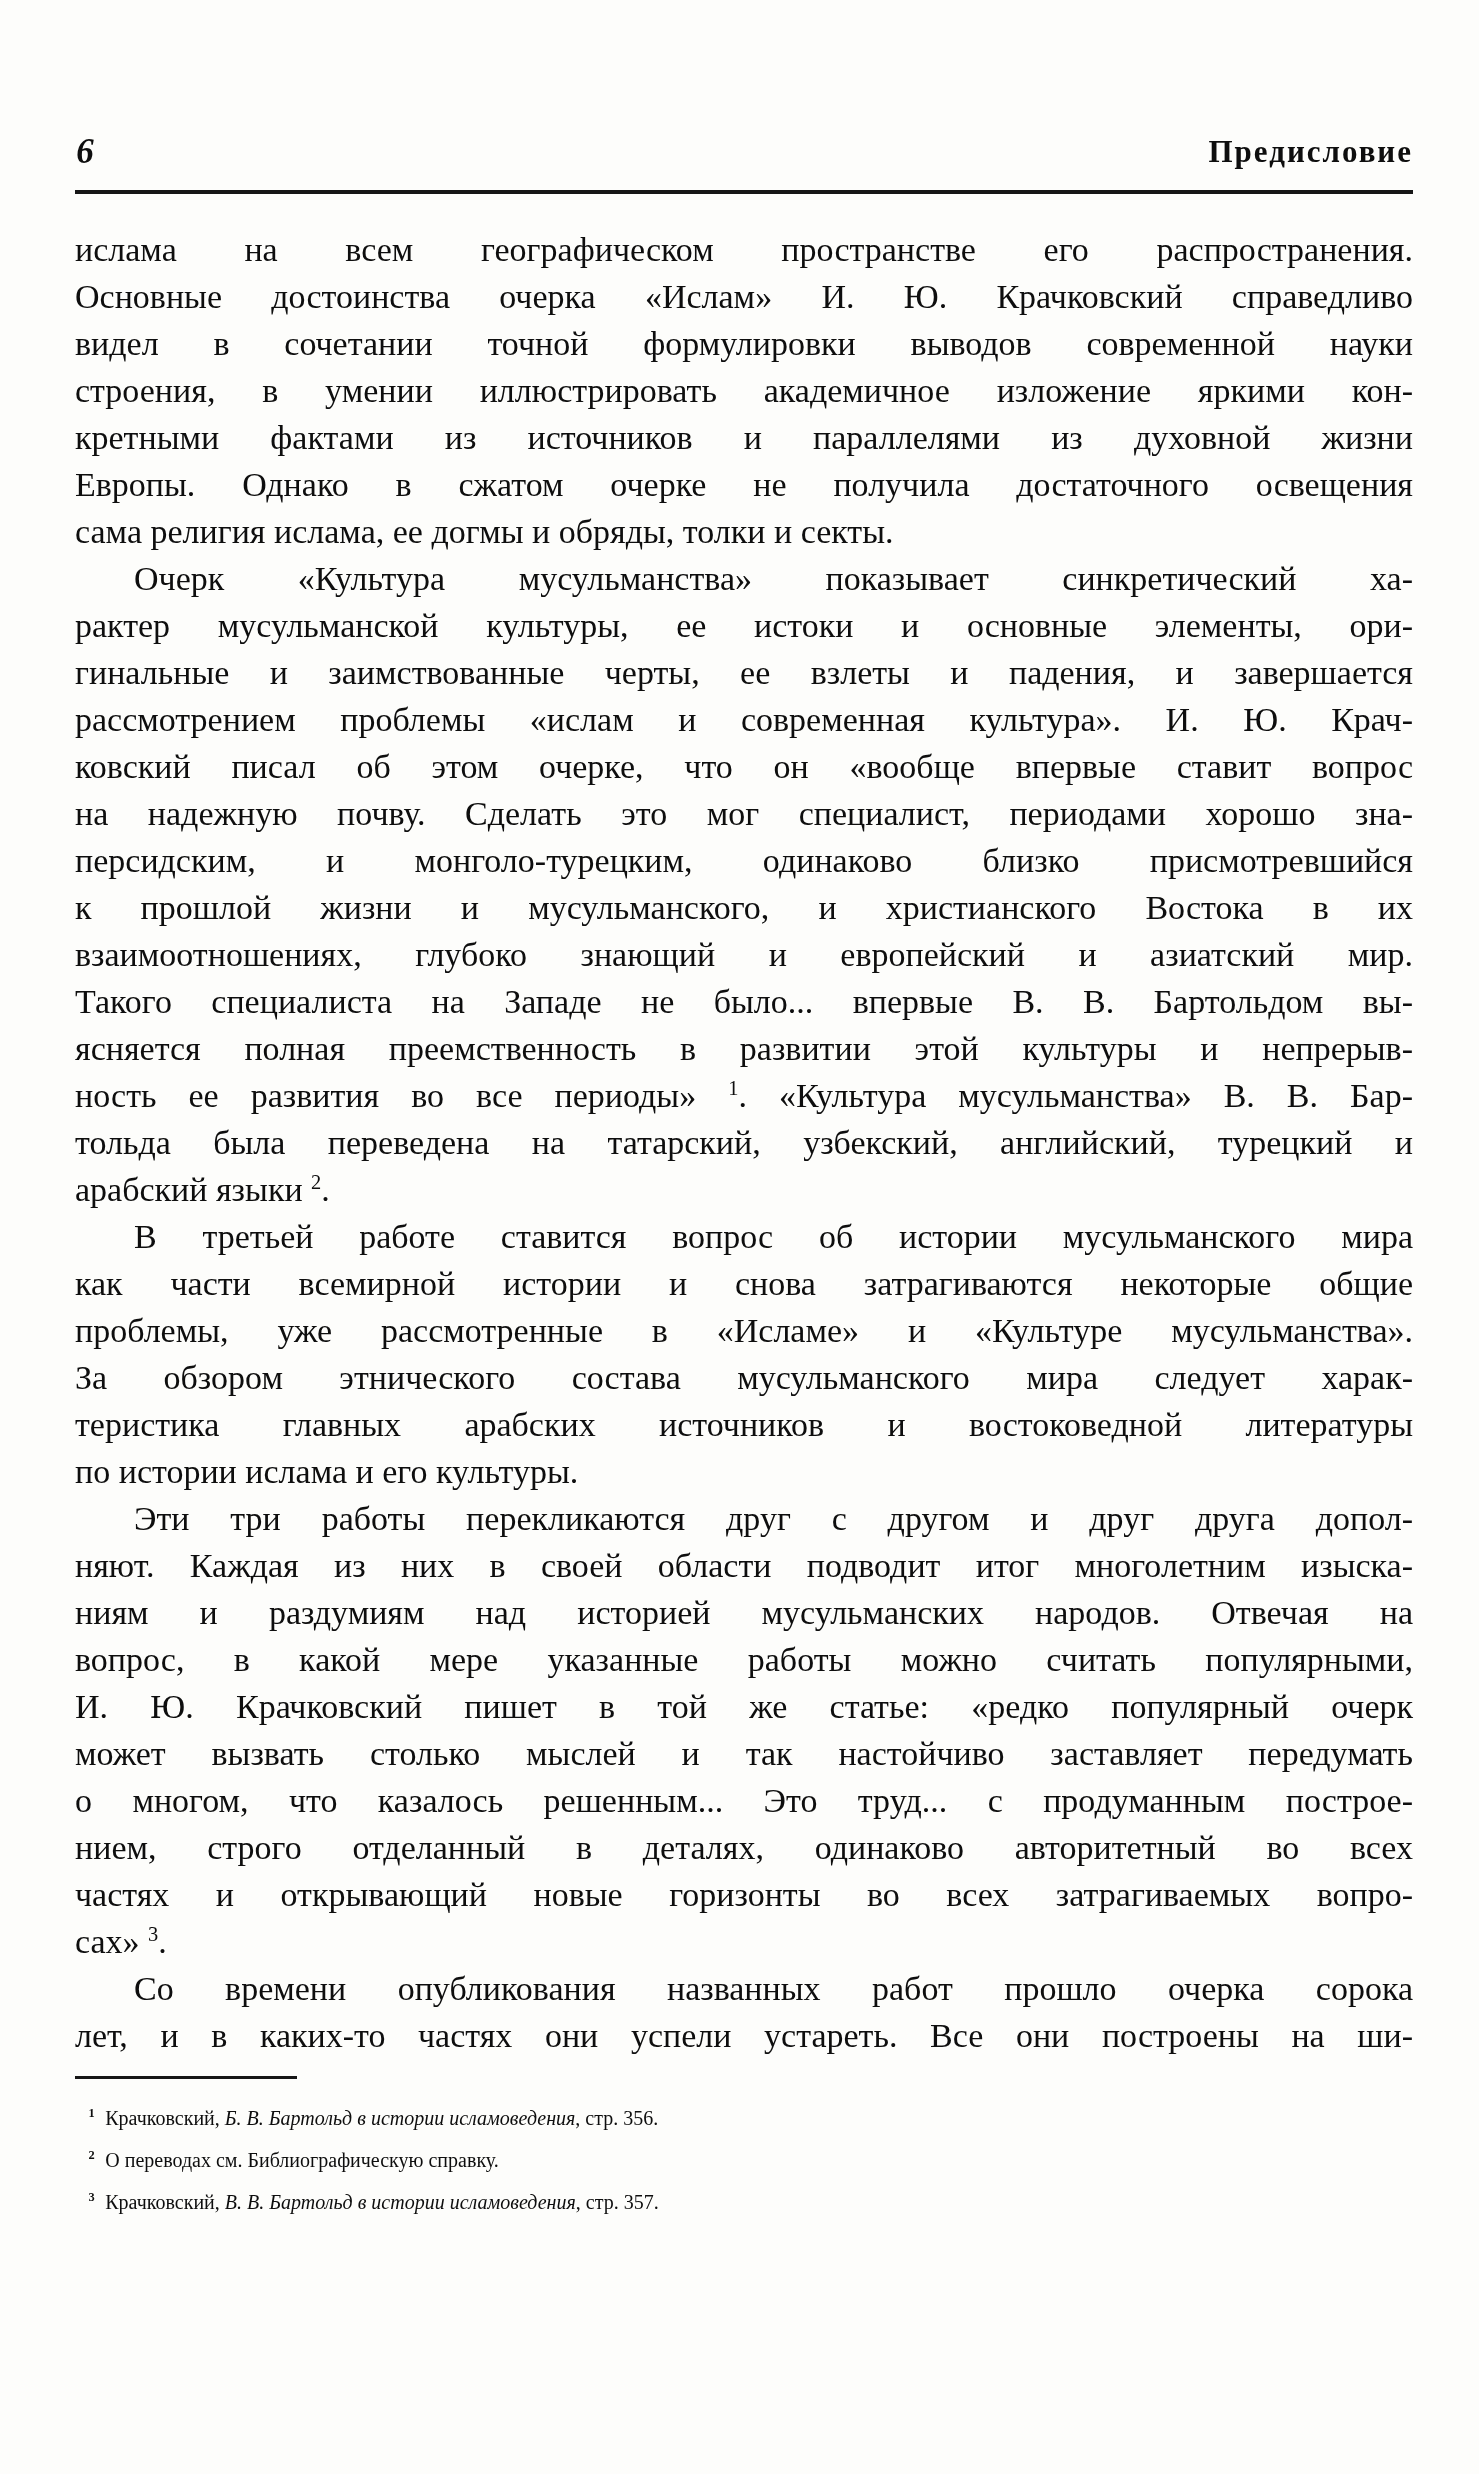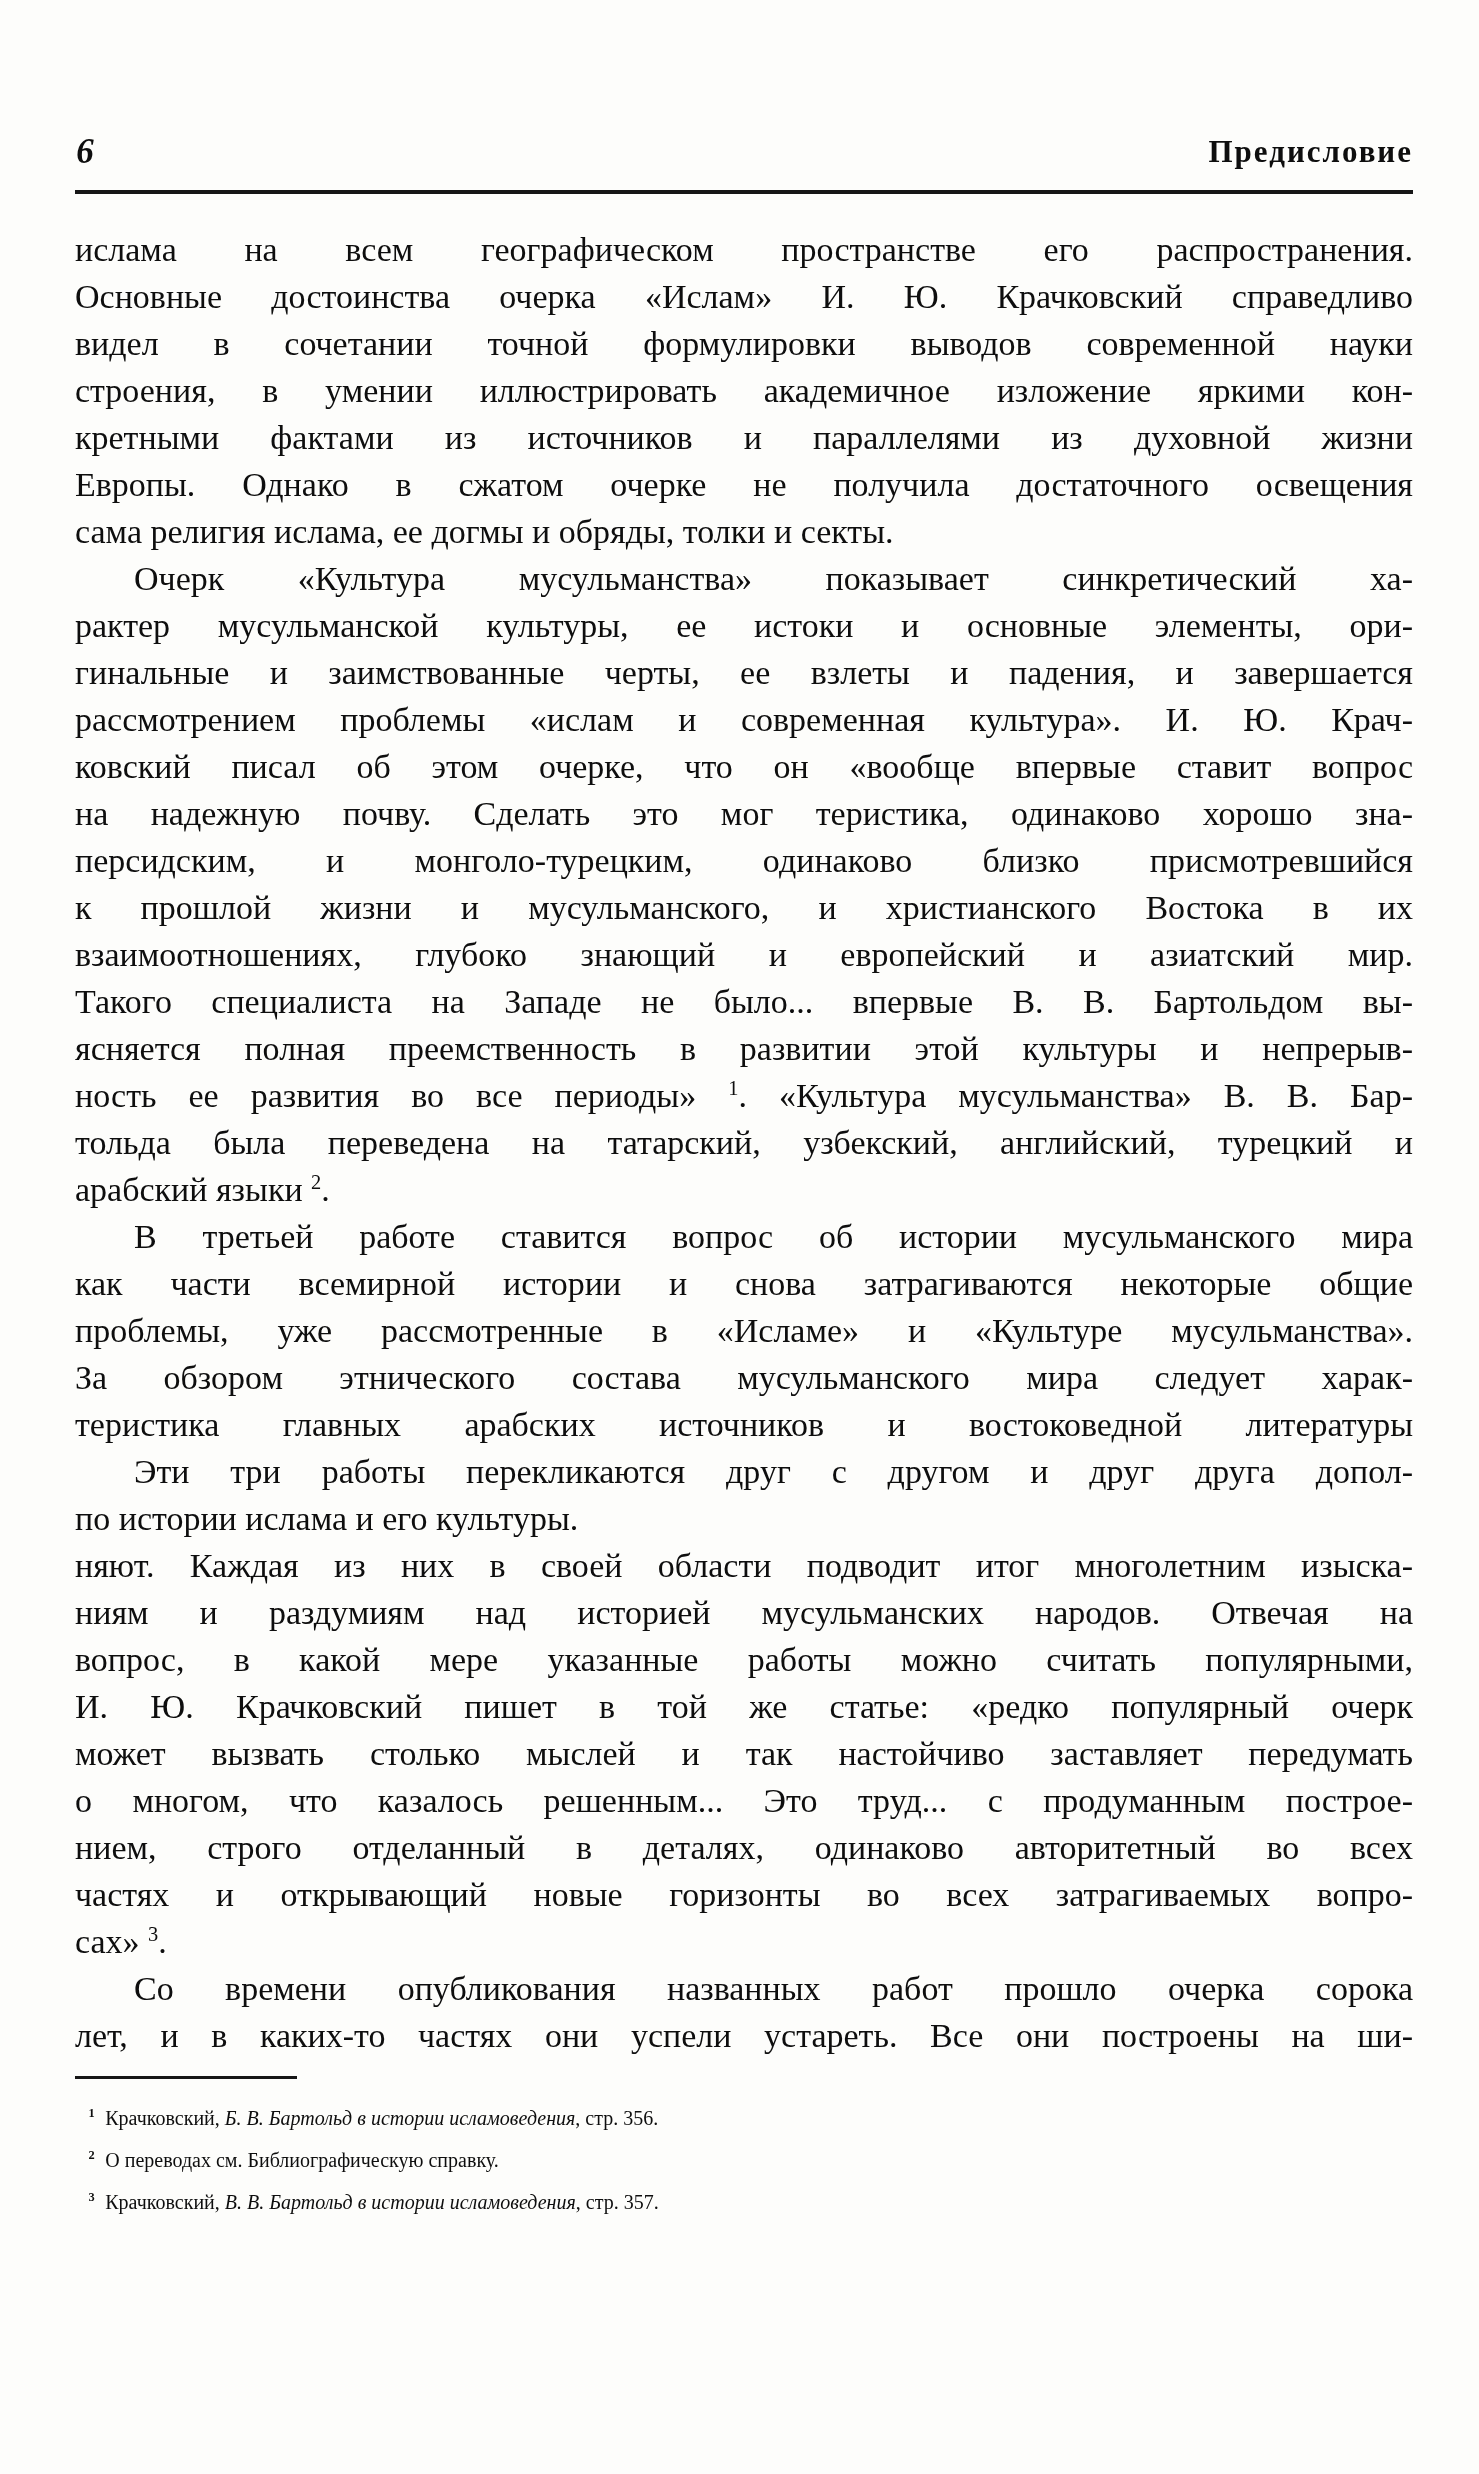--- a/index.html
+++ b/index.html
@@ -84,36 +84,36 @@
       <div class="line j">видел в сочетании точной формулировки выводов современной науки</div>
       <div class="line j">строения, в умении иллюстрировать академичное изложение яркими кон-</div>
       <div class="line j">кретными фактами из источников и параллелями из духовной жизни</div>
       <div class="line j">Европы. Однако в сжатом очерке не получила достаточного освещения</div>
       <div class="line">сама религия ислама, ее догмы и обряды, толки и секты.</div>
       <div class="line j indent">Очерк «Культура мусульманства» показывает синкретический ха-</div>
       <div class="line j">рактер мусульманской культуры, ее истоки и основные элементы, ори-</div>
       <div class="line j">гинальные и заимствованные черты, ее взлеты и падения, и завершается</div>
       <div class="line j">рассмотрением проблемы «ислам и современная культура». И. Ю. Крач-</div>
       <div class="line j">ковский писал об этом очерке, что он «вообще впервые ставит вопрос</div>
-      <div class="line j">на надежную почву. Сделать это мог теристика, одинаково хорошо зна-</div>
+      <div class="line j">на надежную почву. Сделать это мог специалист, периодами хорошо зна-</div>
       <div class="line j">персидским, и монголо-турецким, одинаково близко присмотревшийся</div>
       <div class="line j">к прошлой жизни и мусульманского, и христианского Востока в их</div>
       <div class="line j">взаимоотношениях, глубоко знающий и европейский и азиатский мир.</div>
       <div class="line j">Такого специалиста на Западе не было... впервые В. В. Бартольдом вы-</div>
       <div class="line j">ясняется полная преемственность в развитии этой культуры и непрерыв-</div>
       <div class="line j">ность ее развития во все периоды» <sup>1</sup>. «Культура мусульманства» В. В. Бар-</div>
       <div class="line j">тольда была переведена на татарский, узбекский, английский, турецкий и</div>
       <div class="line">арабский языки <sup>2</sup>.</div>
       <div class="line j indent">В третьей работе ставится вопрос об истории мусульманского мира</div>
       <div class="line j">как части всемирной истории и снова затрагиваются некоторые общие</div>
       <div class="line j">проблемы, уже рассмотренные в «Исламе» и «Культуре мусульманства».</div>
       <div class="line j">За обзором этнического состава мусульманского мира следует харак-</div>
       <div class="line j">теристика главных арабских источников и востоковедной литературы</div>
+      <div class="line">по истории ислама и его культуры.</div>
       <div class="line j indent">Эти три работы перекликаются друг с другом и друг друга допол-</div>
-      <div class="line">по истории ислама и его культуры.</div>
       <div class="line j">няют. Каждая из них в своей области подводит итог многолетним изыска-</div>
       <div class="line j">ниям и раздумиям над историей мусульманских народов. Отвечая на</div>
       <div class="line j">вопрос, в какой мере указанные работы можно считать популярными,</div>
       <div class="line j">И. Ю. Крачковский пишет в той же статье: «редко популярный очерк</div>
       <div class="line j">может вызвать столько мыслей и так настойчиво заставляет передумать</div>
       <div class="line j">о многом, что казалось решенным... Это труд... с продуманным построе-</div>
       <div class="line j">нием, строго отделанный в деталях, одинаково авторитетный во всех</div>
       <div class="line j">частях и открывающий новые горизонты во всех затрагиваемых вопро-</div>
       <div class="line">сах» <sup>3</sup>.</div>
       <div class="line j indent">Со времени опубликования названных работ прошло очерка сорока</div>

